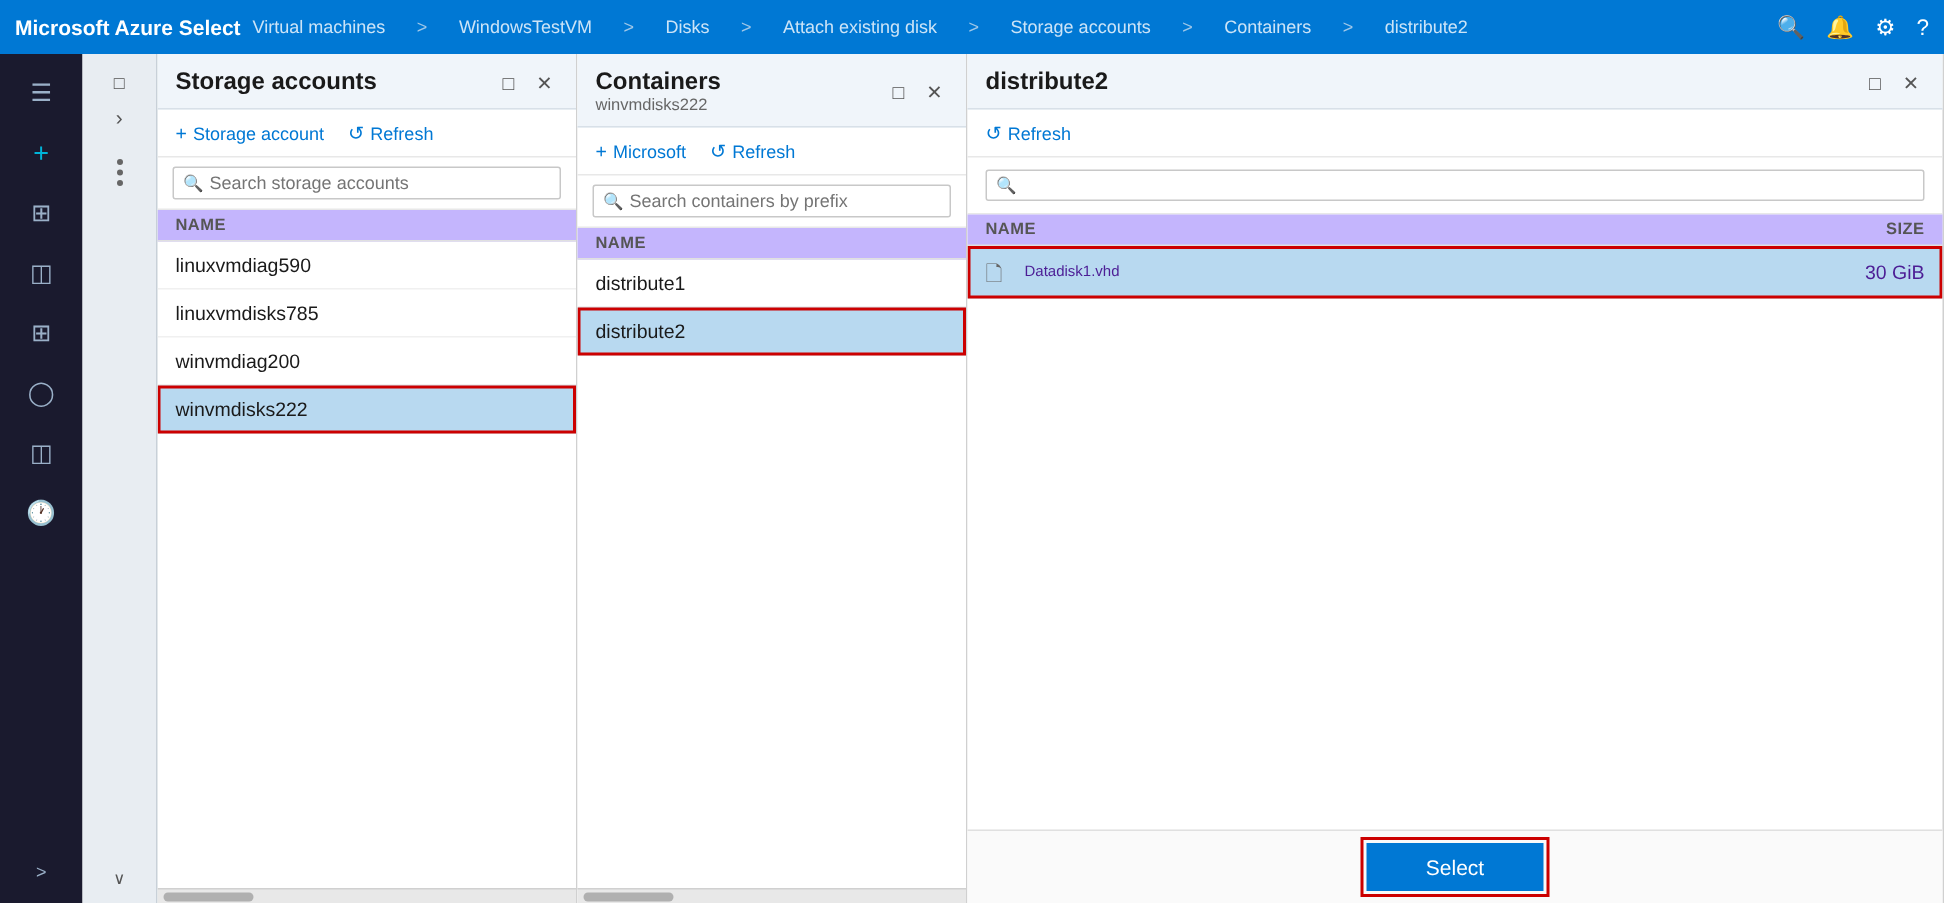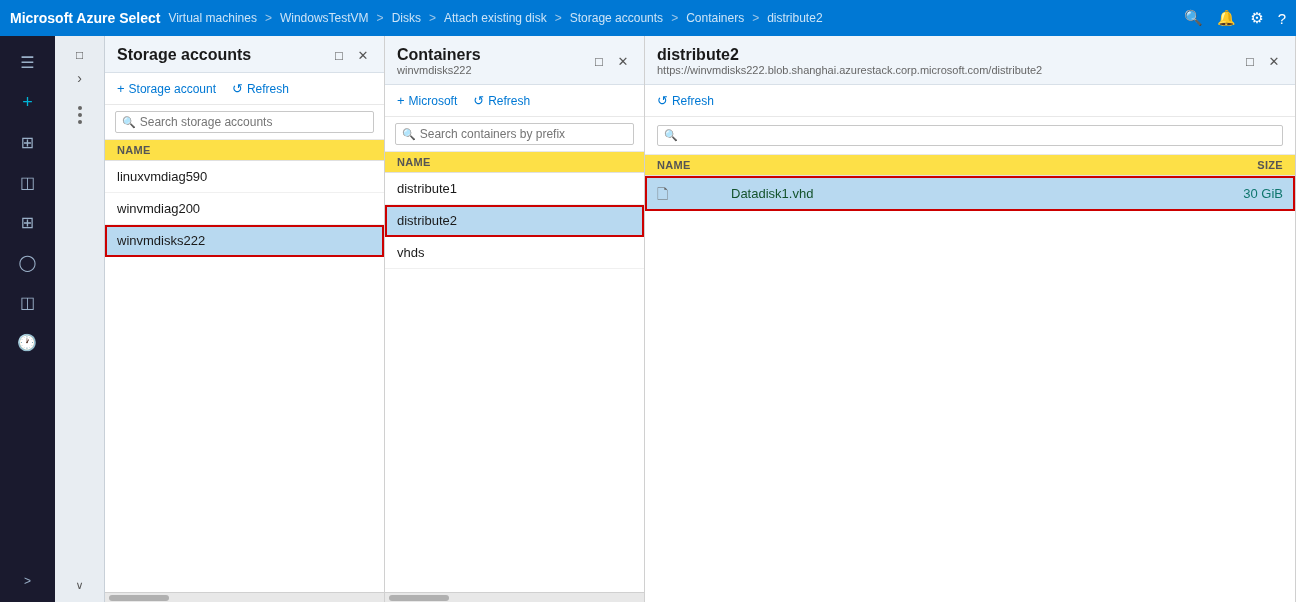--- a/index.html
+++ b/index.html
@@ -16,21 +16,21 @@
       gap: 8px;
     }
     .top-bar-brand {
       font-size: 14px;
       font-weight: 600;
       white-space: nowrap;
     }
     .breadcrumb {
       display: flex;
       align-items: center;
-      gap: 8px;
+      gap: 21px;
       font-size: 12px;
       color: #cce4f7;
       flex: 1;
     }
     .breadcrumb span { color: #cce4f7; }
     .breadcrumb .sep { color: #a0c8e8; }
     .top-bar-icons {
       display: flex;
       align-items: center;
       gap: 14px;
@@ -215,21 +215,21 @@
       font-size: 12px;
       color: #888;
       width: 100%;
       background: transparent;
     }
     .search-icon { color: #888; font-size: 11px; }
 
     .blade-list-header {
       display: flex;
       padding: 4px 12px;
-      background: #fde047;
+      background: #c4b5fd;
       border-bottom: 1px solid #e0e0e0;
     }
     .list-header-name {
       font-size: 11px;
       font-weight: 600;
       color: #555;
       text-transform: uppercase;
       letter-spacing: 0.3px;
       flex: 1;
     }
@@ -271,22 +271,22 @@
       border-bottom: 1px solid #f0f0f0;
     }
     .blob-item.selected { background: #b8d9f0; }
     .blob-icon {
       width: 18px;
       height: 18px;
       margin-right: 8px;
       color: #666;
       font-size: 14px;
     }
-    .blob-name { flex: 1; font-size: 13px; color: #14532d; margin-left: 48px; }
-    .blob-size { font-size: 13px; color: #0f766e; width: 80px; text-align: right; }
+    .blob-name { flex: 1; font-size: 10px; color: #4c1d95; }
+    .blob-size { font-size: 13px; color: #4c1d95; width: 80px; text-align: right; }
 
     
     .blade-content::-webkit-scrollbar { width: 8px; }
     .blade-content::-webkit-scrollbar-track { background: #f0f0f0; }
     .blade-content::-webkit-scrollbar-thumb { background: #c0c0c0; border-radius: 4px; }
 
     
     .blade-footer {
       padding: 8px 12px;
       border-top: 1px solid #e0e0e0;
@@ -419,20 +419,23 @@
         </div>
       </div>
       <div class="blade-list-header">
         <span class="list-header-name">NAME</span>
       </div>
       <div class="blade-content">
         <div class="list-item">
           <span class="list-item-name">linuxvmdiag590</span>
         </div>
         <div class="list-item">
+          <span class="list-item-name">linuxvmdisks785</span>
+        </div>
+        <div class="list-item">
           <span class="list-item-name">winvmdiag200</span>
         </div>
         <div class="list-item selected highlighted">
           <span class="list-item-name">winvmdisks222</span>
         </div>
       </div>
       <div class="h-scroll-area">
         <div class="h-scroll-thumb"></div>
       </div>
     </div>
@@ -469,35 +472,31 @@
       <div class="blade-list-header">
         <span class="list-header-name">NAME</span>
       </div>
       <div class="blade-content">
         <div class="list-item">
           <span class="list-item-name">distribute1</span>
         </div>
         <div class="list-item selected highlighted" style="outline: 2px solid #c00; outline-offset: -2px;">
           <span class="list-item-name">distribute2</span>
         </div>
-        <div class="list-item">
-          <span class="list-item-name">vhds</span>
-        </div>
       </div>
       <div class="h-scroll-area">
         <div class="h-scroll-thumb"></div>
       </div>
     </div>
 
     <div class="blade blade-distribute2">
       <div class="blade-header">
         <div class="blade-header-row">
           <div>
             <div class="blade-title">distribute2</div>
-            <div class="blade-subtitle">https://winvmdisks222.blob.shanghai.azurestack.corp.microsoft.com/distribute2</div>
           </div>
           <div class="blade-controls">
             <div class="blade-control-icon">□</div>
             <div class="blade-control-icon">✕</div>
           </div>
         </div>
       </div>
       <div class="blade-toolbar">
         <div class="toolbar-btn">
           <span class="toolbar-icon">↺</span>
@@ -513,16 +512,19 @@
         <span class="list-header-name">NAME</span>
         <span class="list-header-size">SIZE</span>
       </div>
       <div class="blade-content">
         <div class="blob-item selected" style="outline: 2px solid #c00; outline-offset: -2px;">
           <span class="blob-icon">🗋</span>
           <span class="blob-name">Datadisk1.vhd</span>
           <span class="blob-size">30 GiB</span>
         </div>
       </div>
+      <div class="blade-footer">
+        <button class="select-btn">Select</button>
+      </div>
     </div>
 
   </div>
 </div>
 
 </body></html>

